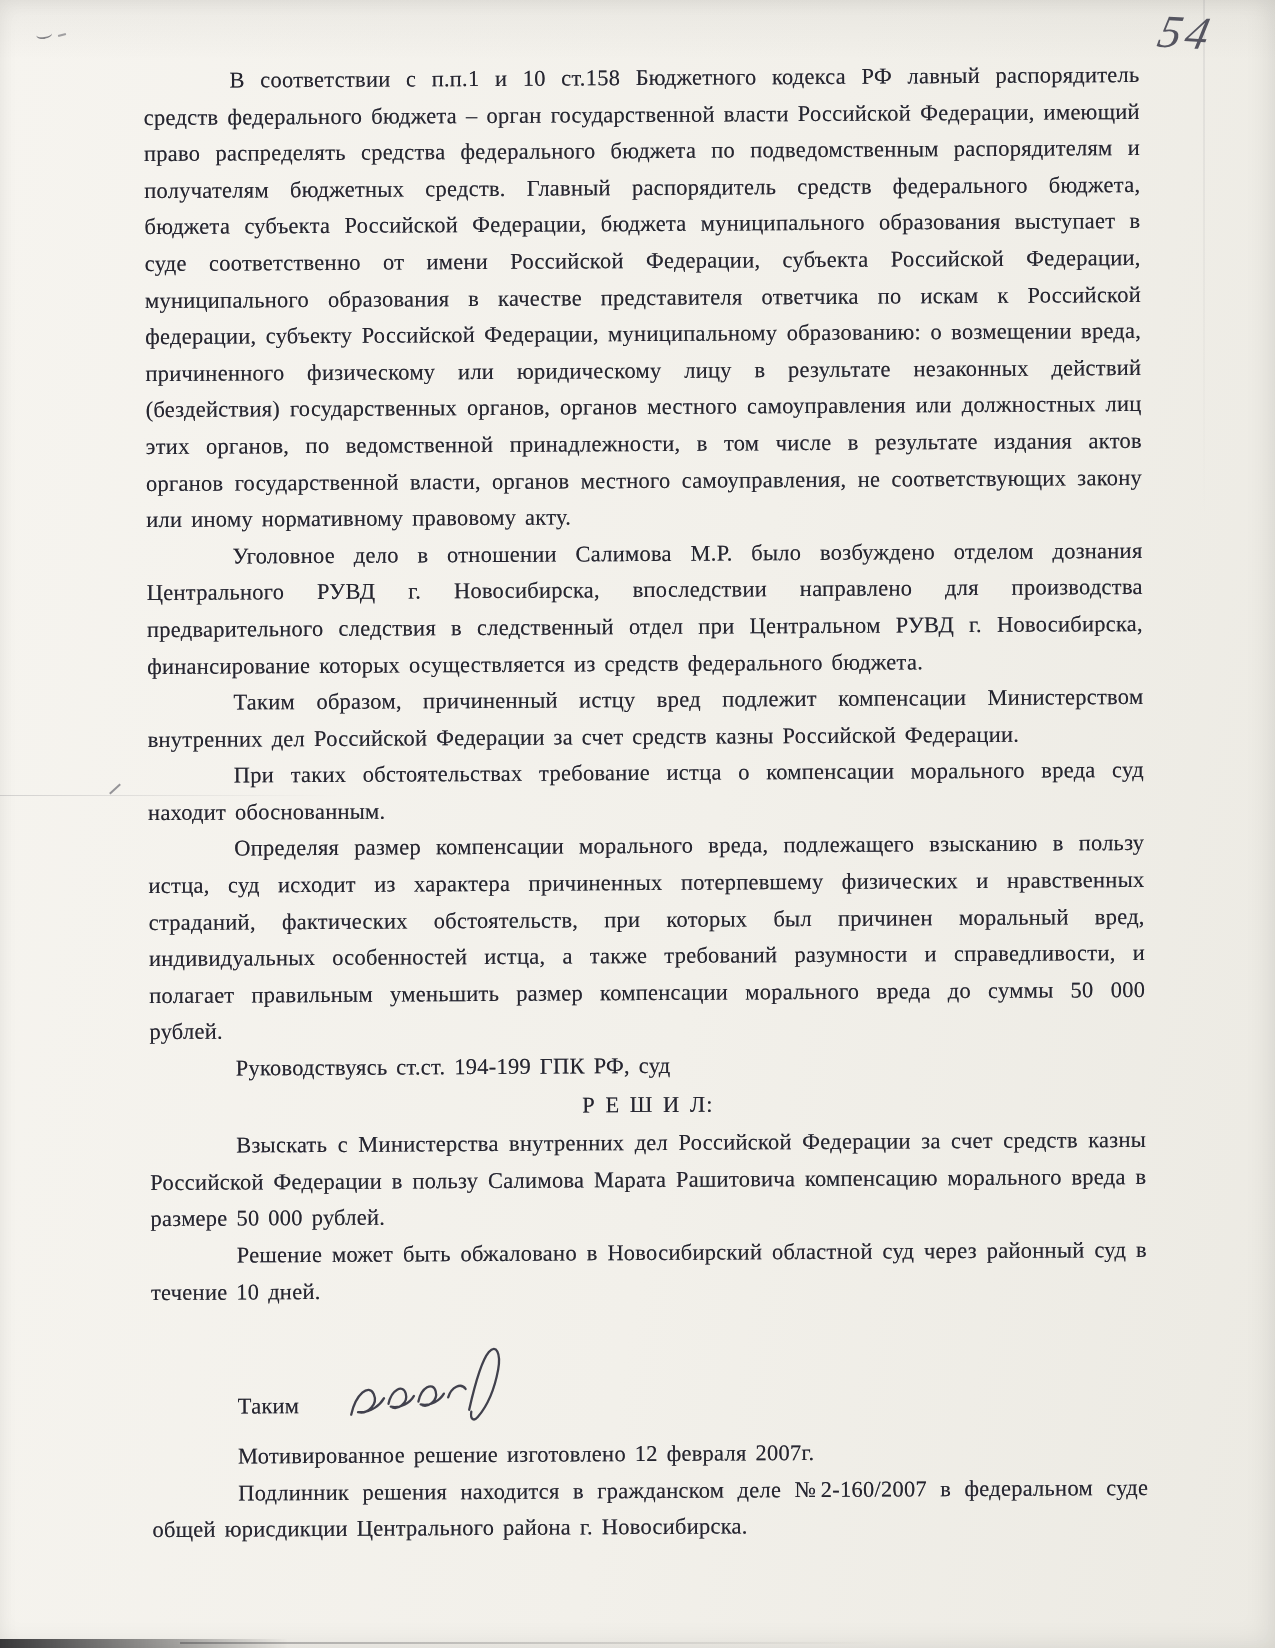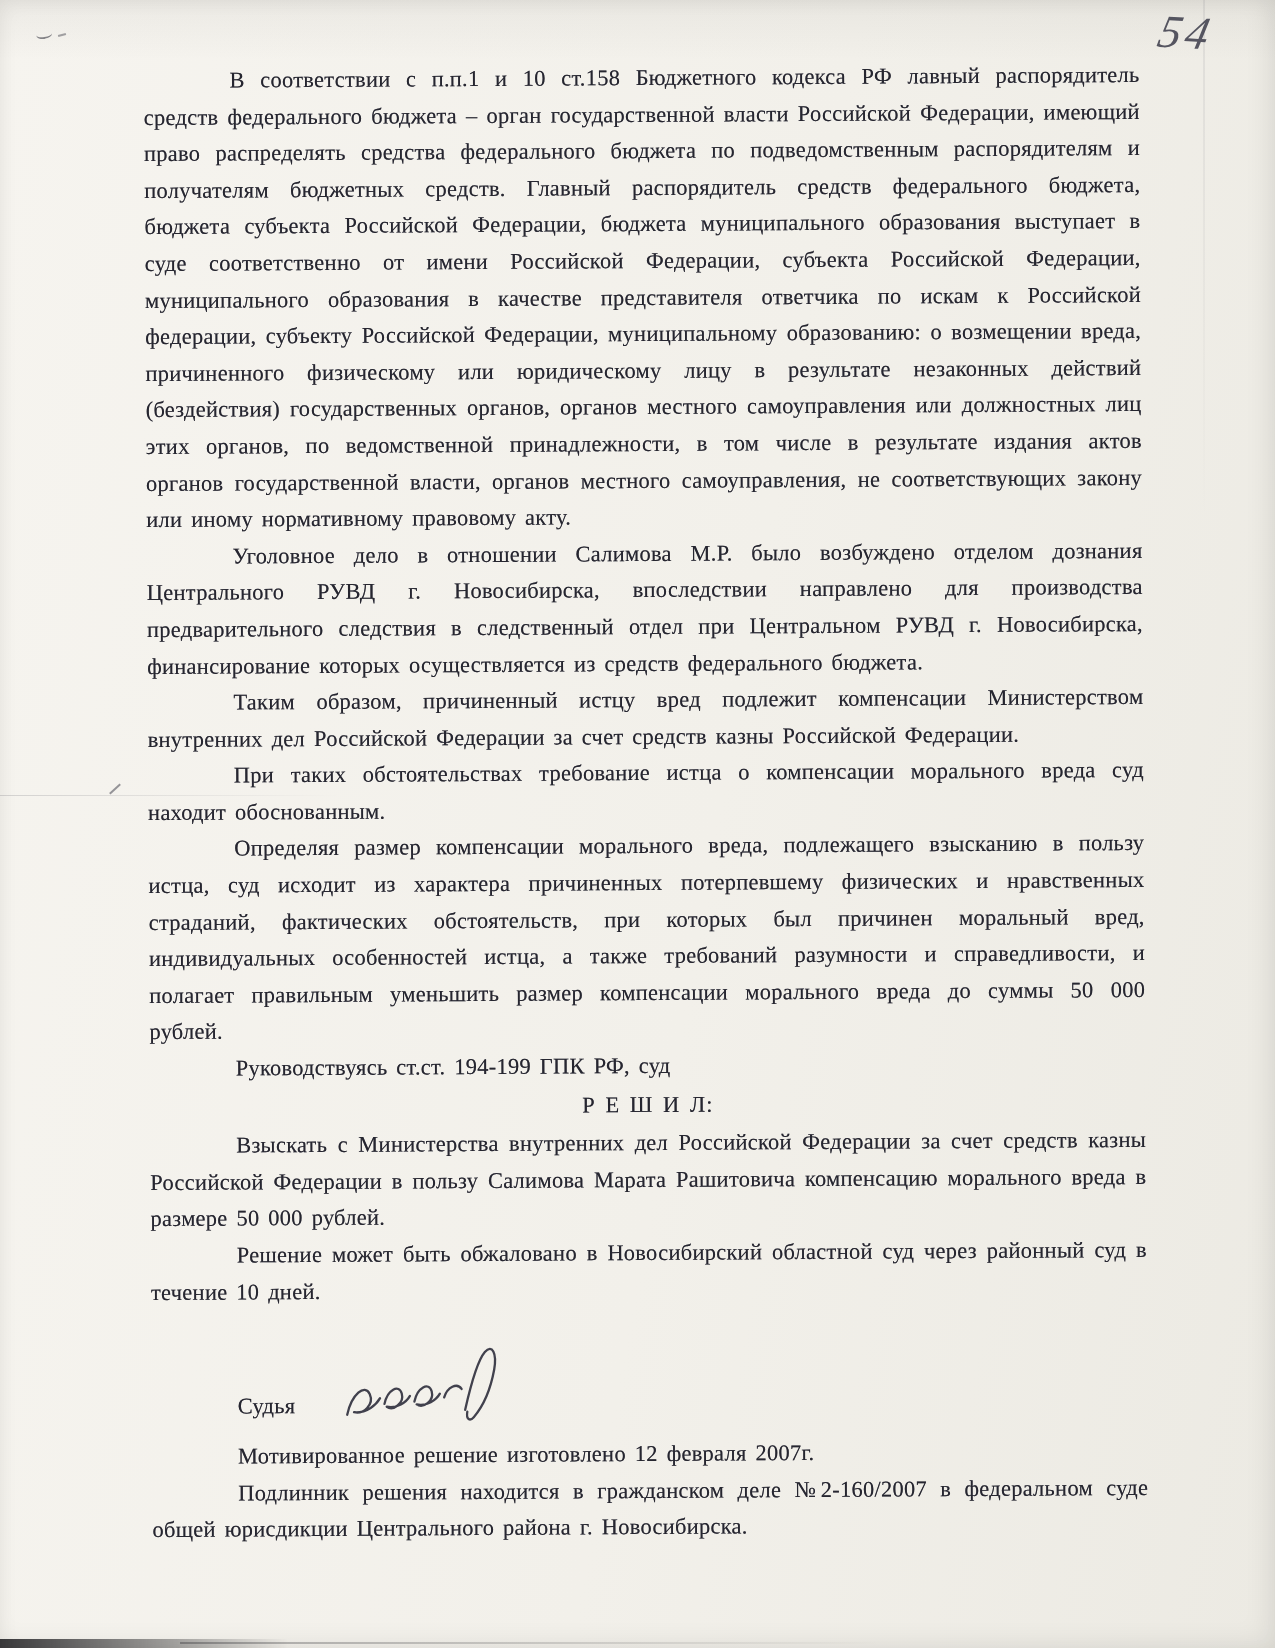--- a/index.html
+++ b/index.html
@@ -149,21 +149,21 @@
 
     <p class="para no-justify">Руководствуясь ст.ст. 194-199 ГПК РФ, суд</p>
 
     <p class="para heading">Р Е Ш И Л:</p>
 
     <p class="para">Взыскать с Министерства внутренних дел Российской Федерации за счет средств казны Российской Федерации в пользу Салимова Марата Рашитовича компенсацию морального вреда в размере 50 000 рублей.</p>
 
     <p class="para">Решение может быть обжаловано в Новосибирский областной суд через районный суд в течение 10 дней.</p>
 
     <div class="judge-row">
-      <span class="judge-label">Судья</span>
+      <span class="judge-label">Таким</span>
       <span class="signature-wrap">
         <svg width="190" height="84" viewBox="0 0 190 84" xmlns="http://www.w3.org/2000/svg">
           <g fill="none" stroke="#2e2e3c" stroke-width="2.3" stroke-linecap="round" stroke-linejoin="round" opacity="0.9">
             <path d="M10 60 C16 40 30 30 34 41 C38 52 26 61 17 58 C30 60 40 52 44 46"></path>
             <path d="M48 52 C52 38 64 33 66 43 C68 53 56 60 50 55 C60 58 70 52 74 46"></path>
             <path d="M78 52 C82 38 94 33 96 43 C98 53 86 60 80 55 C90 58 100 52 104 46"></path>
             <path d="M108 50 C112 40 122 36 126 43"></path>
             <path d="M128 64 C136 38 144 16 152 8 C160 0 164 10 160 26 C155 45 146 62 136 72 C132 76 128 74 130 66"></path>
           </g>
         </svg>

